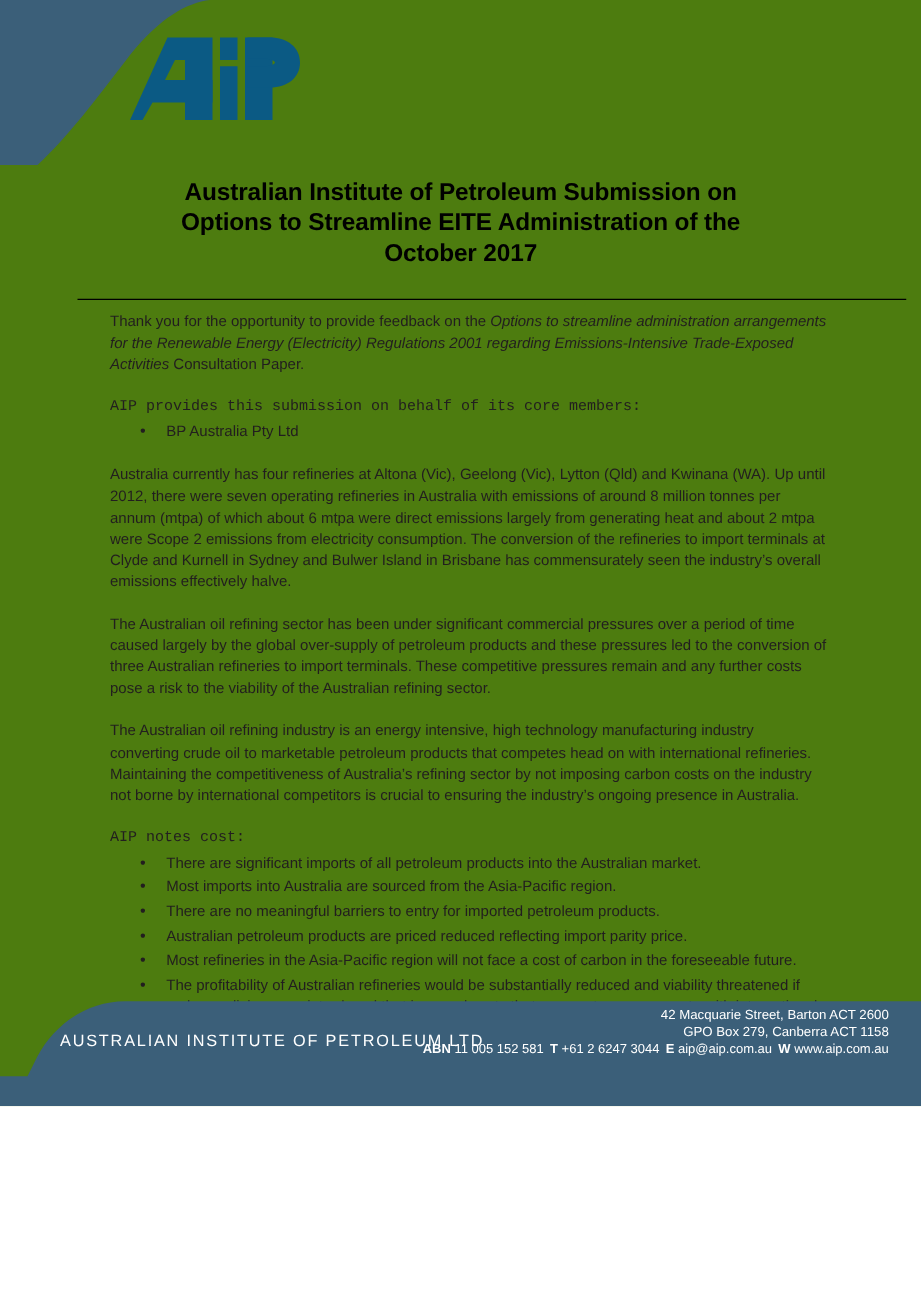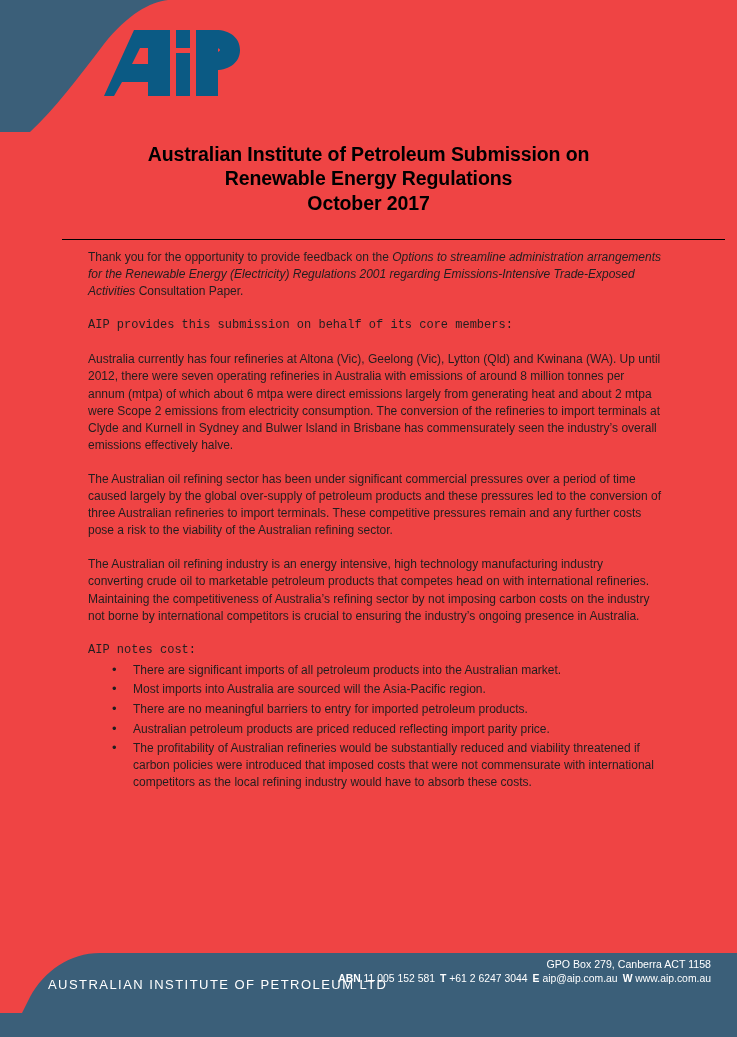--- a/index.html
+++ b/index.html
@@ -7,22 +7,22 @@
     padding: 0;
     background: #ffffff;
   }
   body {
     font-family: "Liberation Sans", sans-serif;
     -webkit-font-smoothing: antialiased;
   }
   #page {
     position: relative;
     width: 737px;
-    height: 1037px;
-    background: #ef4444;
+    height: 885px;
+    background: #4d7c0f;
     overflow: hidden;
   }
 
   
   #header-band {
     position: absolute;
     left: 0;
     top: 0;
     width: 190px;
     height: 132px;
@@ -167,52 +167,55 @@
 
         <rect x="92" y="4" width="22" height="66"></rect>
 
         <path d="M106,4 L112,4 C126,4 136,12 136,24 C136,36 126,44 112,44 L94,44 L94,27 L108,27 C113,27 116,25 116,24 C116,23 113,21 108,21 L94,21 L94,4 Z"></path>
       </g>
     </svg>
   </div>
 
   <div id="title-block">
     <div class="tline">Australian Institute of Petroleum Submission on</div>
-    <div class="tline">Renewable Energy Regulations</div>
+    <div class="tline">Options to Streamline EITE Administration of the</div>
     <div class="tline">October 2017</div>
   </div>
   <div id="title-rule"></div>
 
   <div id="body-col">
 
     <p><span>Thank you for the opportunity to provide feedback on the </span><em>Options to streamline administration arrangements for the Renewable Energy (Electricity) Regulations 2001 regarding Emissions-Intensive Trade-Exposed Activities</em><span> Consultation Paper.</span></p>
 
     <p class="tight">AIP provides this submission on behalf of its core members:</p>
     <ul class="doc-list">
+      <li>BP Australia Pty Ltd</li>
     </ul>
 
     <p>Australia currently has four refineries at Altona (Vic), Geelong (Vic), Lytton (Qld) and Kwinana (WA). Up until 2012, there were seven operating refineries in Australia with emissions of around 8 million tonnes per annum (mtpa) of which about 6 mtpa were direct emissions largely from generating heat and about 2 mtpa were Scope 2 emissions from electricity consumption.  The conversion of the refineries to import terminals at Clyde and Kurnell in Sydney and Bulwer Island in Brisbane has commensurately seen the industry’s overall emissions effectively halve.</p>
     <p>The Australian oil refining sector has been under significant commercial pressures over a period of time caused largely by the global over-supply of petroleum products and these pressures led to the conversion of three Australian refineries to import terminals. These competitive pressures remain and any further costs pose a risk to the viability of the Australian refining sector.</p>
     <p>The Australian oil refining industry is an energy intensive, high technology manufacturing industry converting crude oil to marketable petroleum products that competes head on with international refineries.   Maintaining the competitiveness of Australia’s refining sector by not imposing carbon costs on the industry not borne by international competitors is crucial to ensuring the industry’s ongoing presence in Australia.</p>
 
     <p class="tight">AIP notes cost:</p>
     <ul class="doc-list spaced">
       <li>There are significant imports of all petroleum products into the Australian market.</li>
-      <li>Most imports into Australia are sourced will the Asia-Pacific region.</li>
+      <li>Most imports into Australia are sourced from the Asia-Pacific region.</li>
       <li>There are no meaningful barriers to entry for imported petroleum products.</li>
       <li>Australian petroleum products are priced reduced reflecting import parity price.</li>
+      <li>Most refineries in the Asia-Pacific region will not face a cost of carbon in the foreseeable future.</li>
       <li>The profitability of Australian refineries would be substantially reduced and viability threatened if carbon policies were introduced that imposed costs that were not commensurate with international competitors as the local refining industry would have to absorb these costs.</li>
     </ul>
 
   </div>
 
   <div id="footer">
     <svg width="737" height="96" viewBox="0 0 737 96" xmlns="http://www.w3.org/2000/svg" aria-hidden="true">
       <path d="M737,12 L100,12 C70,12 44,30 30,56 L22,72 L0,72 L0,96 L737,96 Z" fill="#3b5f79"></path>
     </svg>
     <div id="footer-org">AUSTRALIAN INSTITUTE OF PETROLEUM LTD</div>
     <div id="footer-contact">
+      <div>42 Macquarie Street, Barton ACT 2600</div>
       <div>GPO Box 279, Canberra ACT 1158</div>
       <div class="line3"><b>ABN</b> <span>11 005 152 581</span><span class="sp"></span><b>T</b> <span>+61 2 6247 3044</span><span class="sp"></span><b>E</b> <span>aip@aip.com.au</span><span class="sp"></span><b>W</b> <span>www.aip.com.au</span></div>
     </div>
   </div>
 
 </div>
 
 </body></html>

